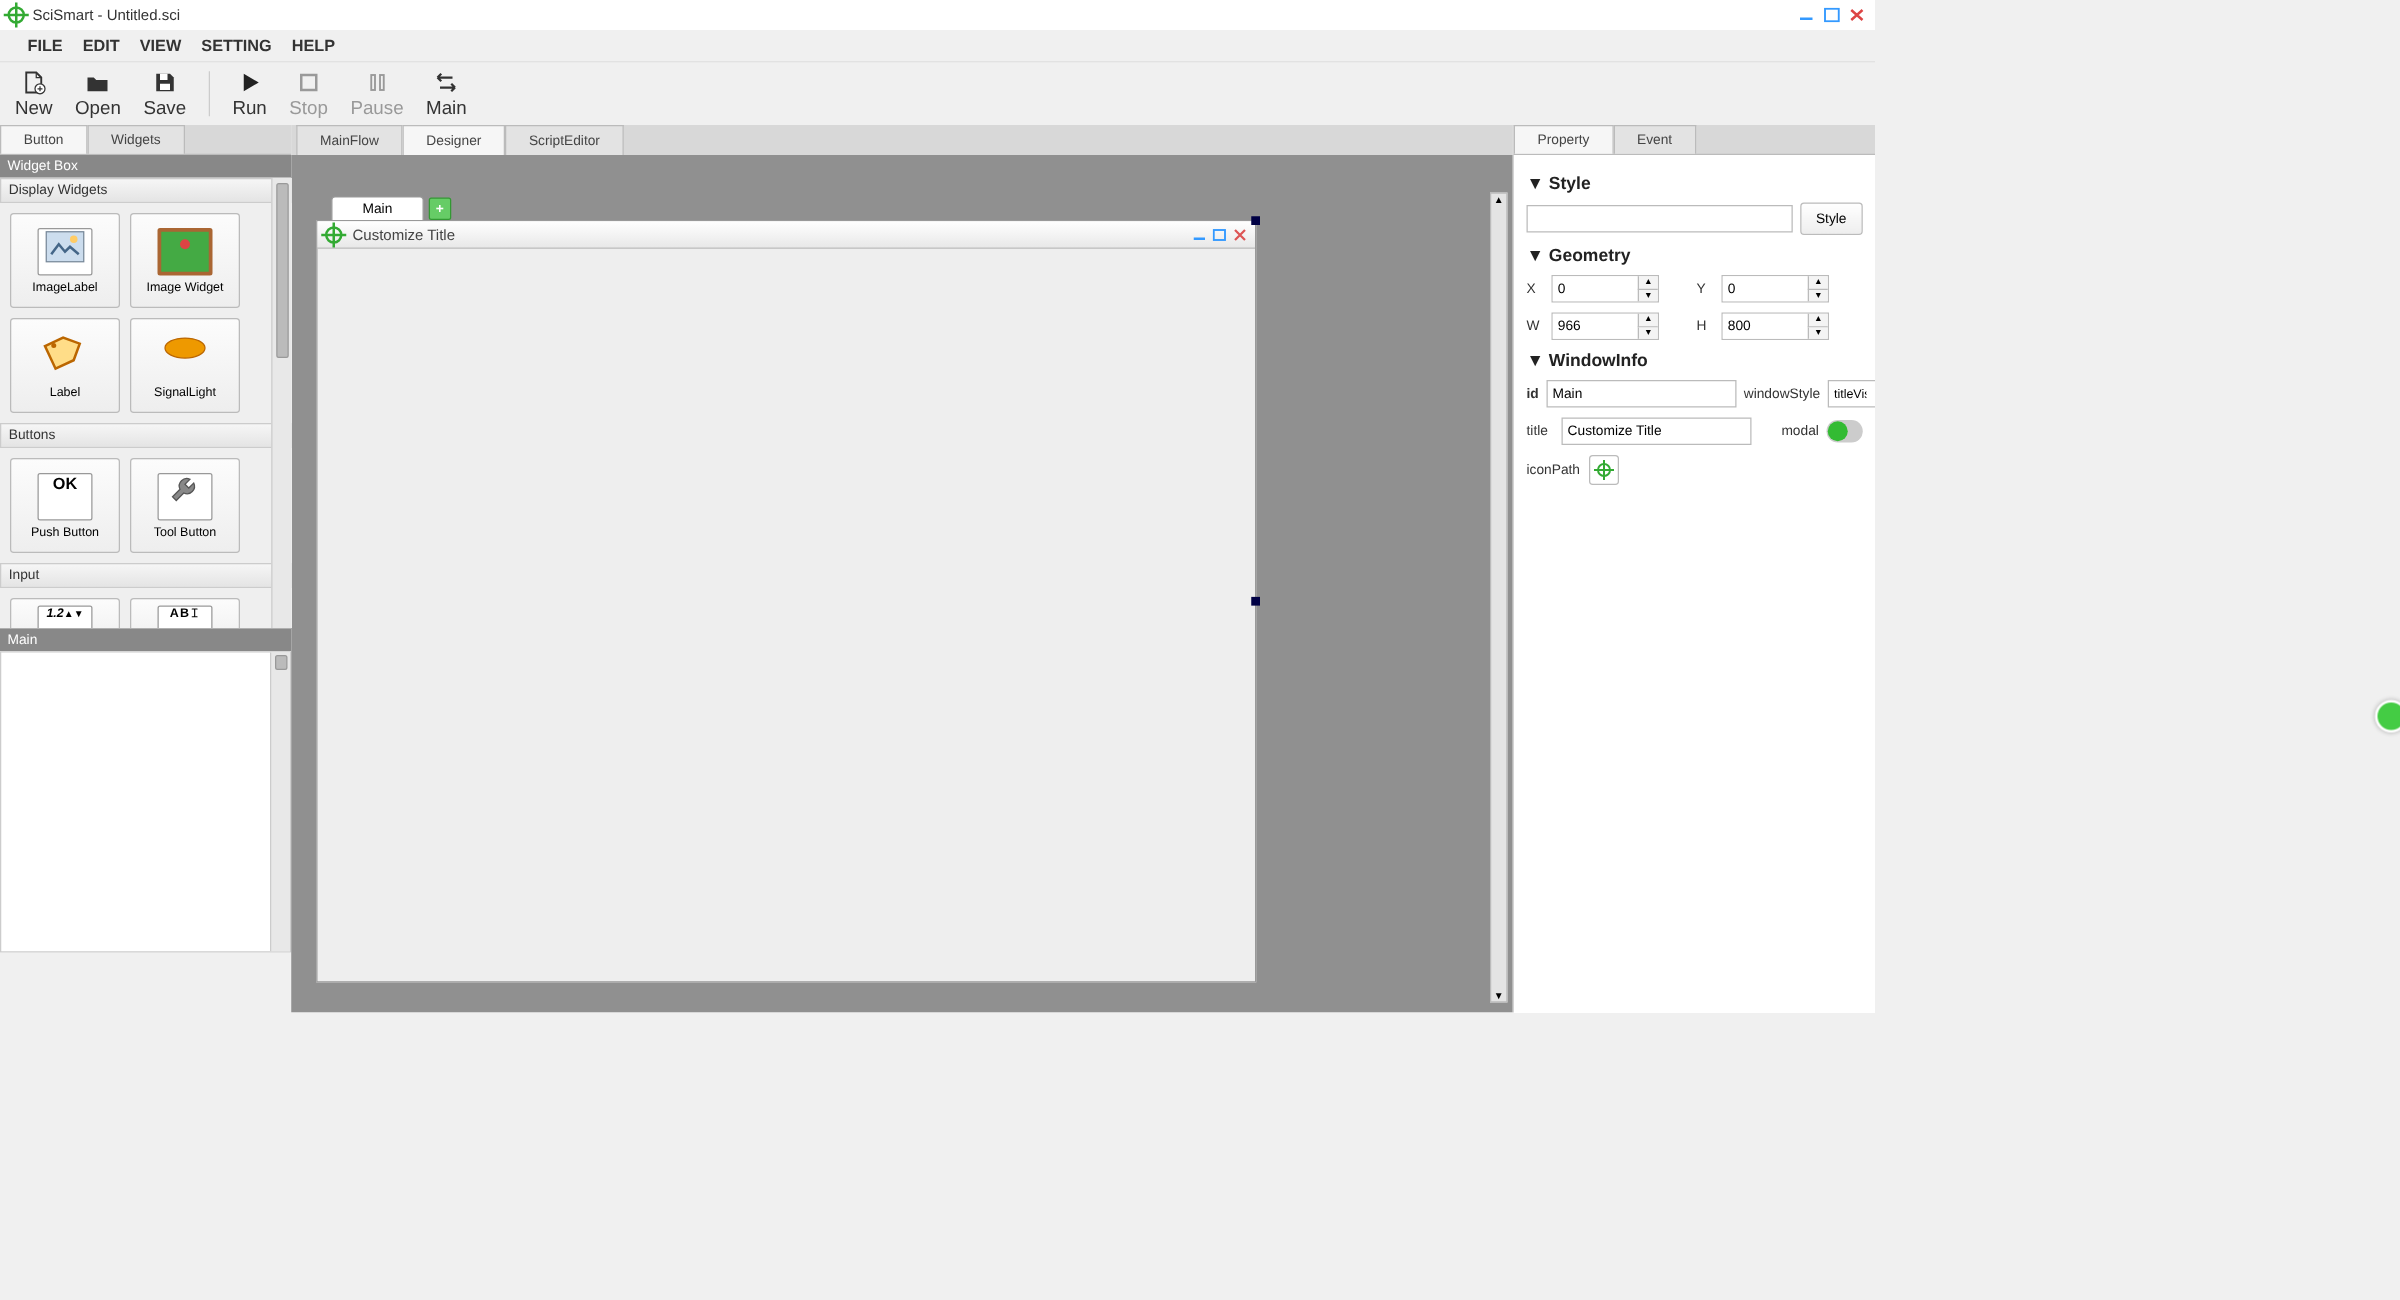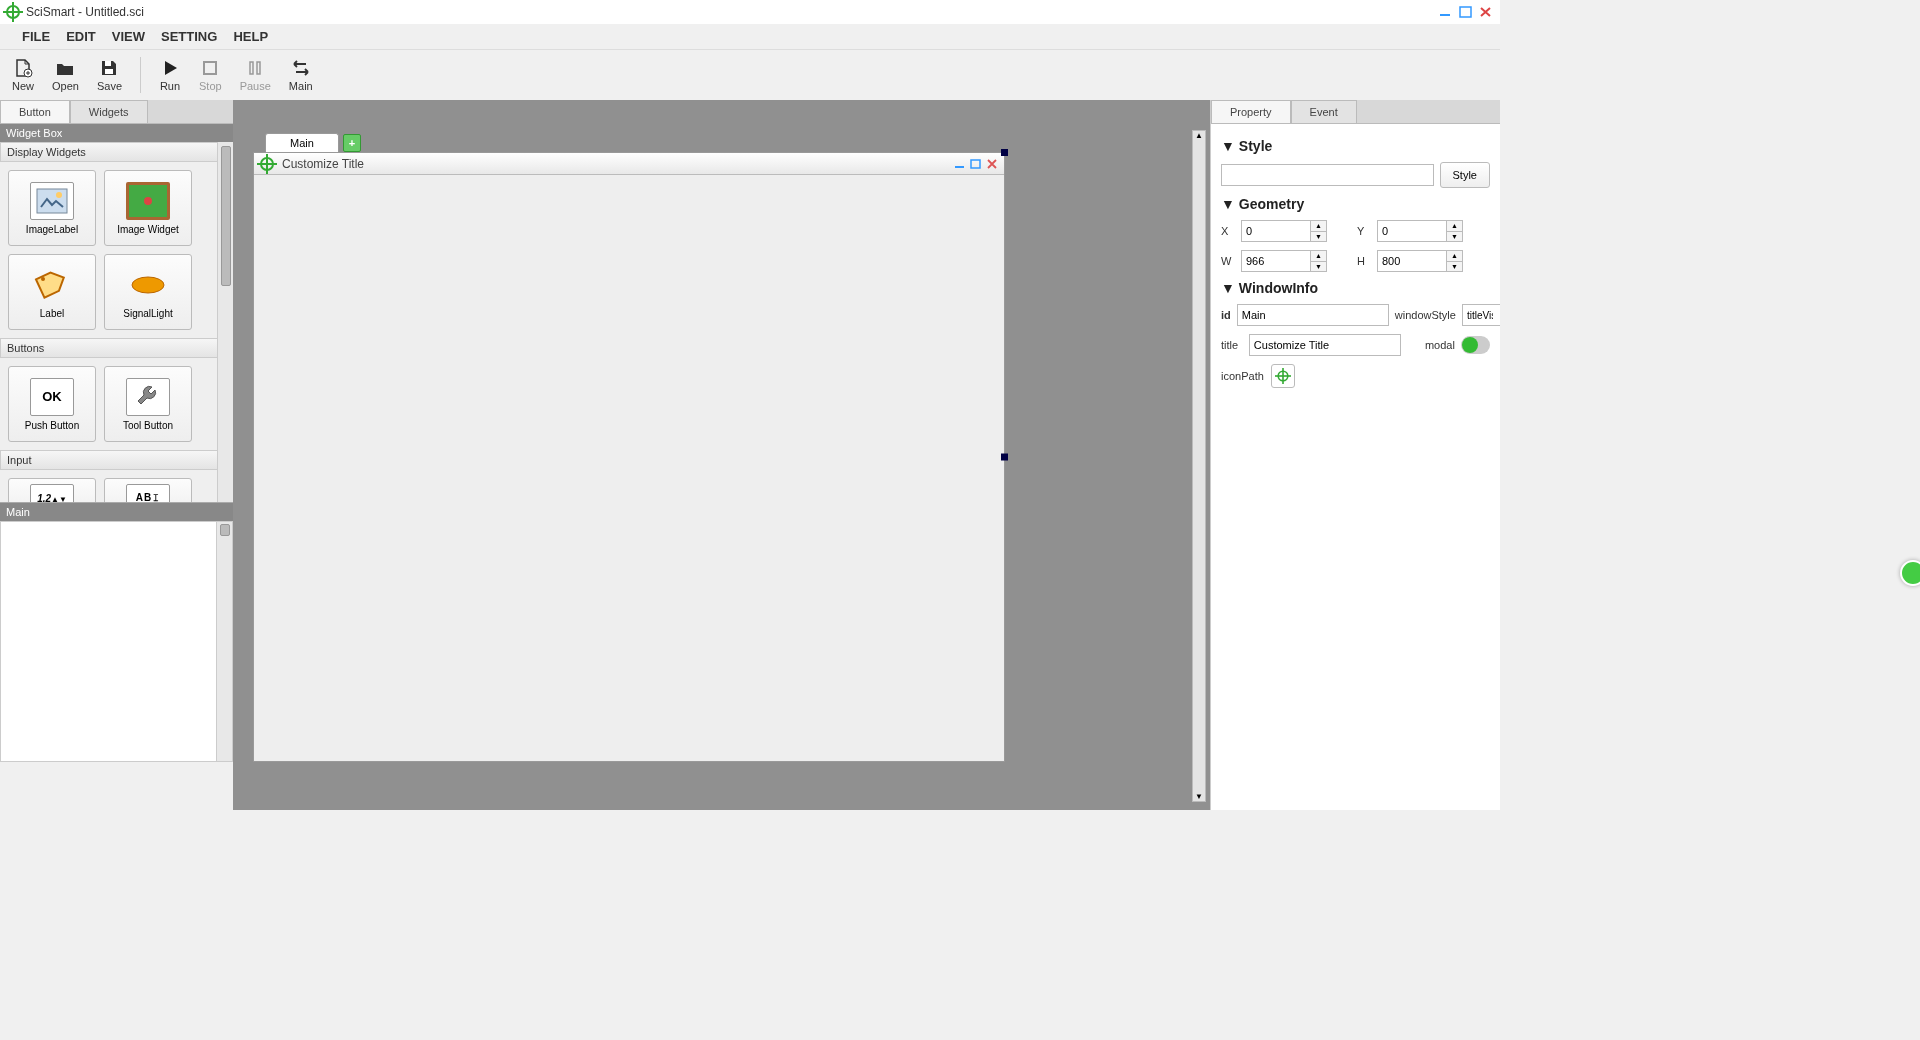--- a/index.html
+++ b/index.html
@@ -16,41 +16,41 @@
 .menubar { height: 26px; background: #f0f0f0; display: flex; align-items: center; gap: 16px; padding: 0 22px; border-bottom: 1px solid #ddd; font-weight: bold; }
 .menubar span { font-size: 13px; color: #333; cursor: pointer; }
 
 
 .toolbar { height: 50px; background: #f0f0f0; display: flex; align-items: center; padding: 0 12px; gap: 18px; }
 .toolbar-group { display: flex; gap: 18px; }
 .toolbar-sep { width: 1px; height: 36px; background: #ccc; }
 .toolbar-btn { display: flex; flex-direction: column; align-items: center; gap: 2px; cursor: pointer; }
 .toolbar-btn.disabled { color: #999; }
 .toolbar-btn .icon { width: 22px; height: 20px; display: flex; align-items: center; justify-content: center; }
-.toolbar-btn .lbl { font-size: 11px; color: #333; }
+.toolbar-btn .lbl { font-size: 15px; color: #333; }
 .toolbar-btn.disabled .lbl { color: #999; }
 
 
 .main { display: flex; height: calc(100% - 100px); }
 .left-col { width: 233px; display: flex; flex-direction: column; }
 .center-col { flex: 1; display: flex; flex-direction: column; background: #efefef; }
 .right-col { width: 290px; display: flex; flex-direction: column; background: #efefef; border-left: 1px solid #ccc; }
 
 
 .tabrow { height: 24px; display: flex; background: #d8d8d8; border-bottom: 1px solid #bbb; }
 .tab { padding: 4px 18px; font-size: 11px; color: #444; border: 1px solid #bbb; border-bottom: none; background: #e3e3e3; cursor: pointer; display:flex; align-items:center;}
 .tab.active { background: #f6f6f6; }
 
 
 .panel-hdr { background: #888; color: #fff; font-size: 11px; padding: 3px 6px; }
 .toolbox-body { flex: 1; overflow-y: auto; background: #efefef; position: relative; }
 .section-hdr { background: linear-gradient(#f6f6f6,#e4e4e4); border: 1px solid #ccc; font-size: 11px; padding: 3px 6px; color: #333; }
 .widget-grid { display: flex; flex-wrap: wrap; gap: 8px; padding: 8px; }
 .widget-item { width: 88px; height: 76px; border: 1px solid #bbb; border-radius: 3px; background: linear-gradient(#fcfcfc,#eee); display: flex; flex-direction: column; align-items: center; justify-content: center; gap: 4px; cursor: grab; font-size: 10px;}
-.widget-icon { width: 44px; height: 38px; border: 1px solid #999; border-radius: 2px; display:flex; align-items:center; justify-content:center; background:#fff;}
+.widget-icon { width: 44px; height: 38px; border: 1px solid #999; border-radius: 2px; display:flex; align-items:flex-start; justify-content:center; background:#fff;}
 
 
 .fake-scroll { width: 16px; background: #e8e8e8; border-left: 1px solid #ccc; position: absolute; right:0; top:0; bottom:0;}
 .fake-thumb { width:10px; margin:2px auto; background:#bbb; border:1px solid #999; border-radius:2px;}
 
 
 .tree-panel { height: 260px; border-top: 1px solid #aaa; display:flex; flex-direction:column;}
 .tree-hdr { background:#888; color:#fff; font-size:11px; padding:3px 6px;}
 .tree-body { flex:1; background:#fff; border:1px solid #ccc; margin:0; position:relative;}
 
@@ -288,20 +288,25 @@
       <div class="tree-hdr">Main</div>
       <div class="tree-body">
         <div class="fake-scroll">
             <div class="fake-thumb" style="height:12px; margin-top:2px;"></div>
           </div>
       </div>
     </div>
   </div>
 
   <div class="center-col">
+    <div class="center-tabs">
+      <div class="tab">MainFlow</div>
+      <div class="tab active">Designer</div>
+      <div class="tab">ScriptEditor</div>
+    </div>
     <div class="designer-area">
       <div class="design-tabbar">
         <div class="design-tab">Main</div>
         <div class="design-add">+</div>
       </div>
       <div class="design-window">
         <div class="design-titlebar">
           <div class="design-titlebar-left">
             <span class="target-icon"></span>
             <span style="font-size:12px; color:#444;">Customize Title</span>

